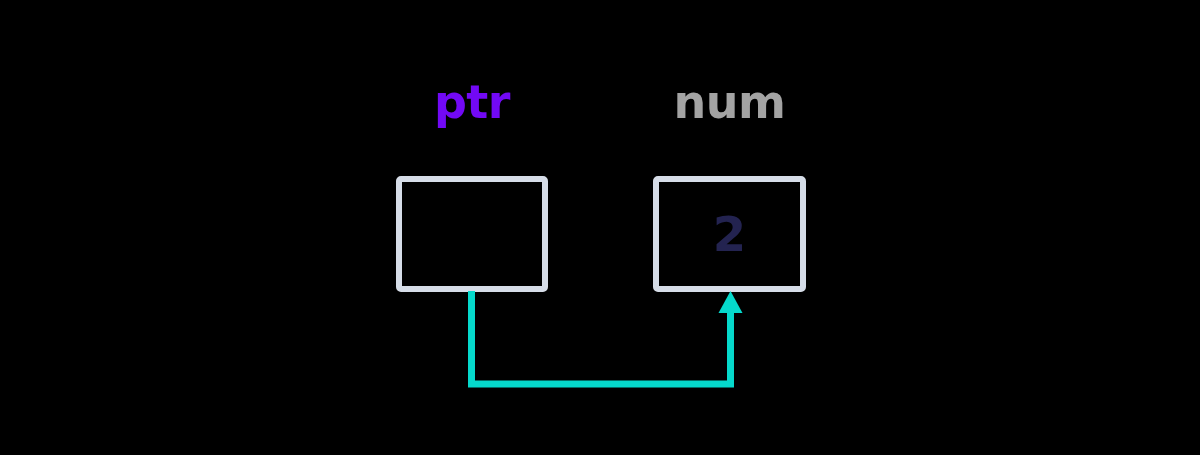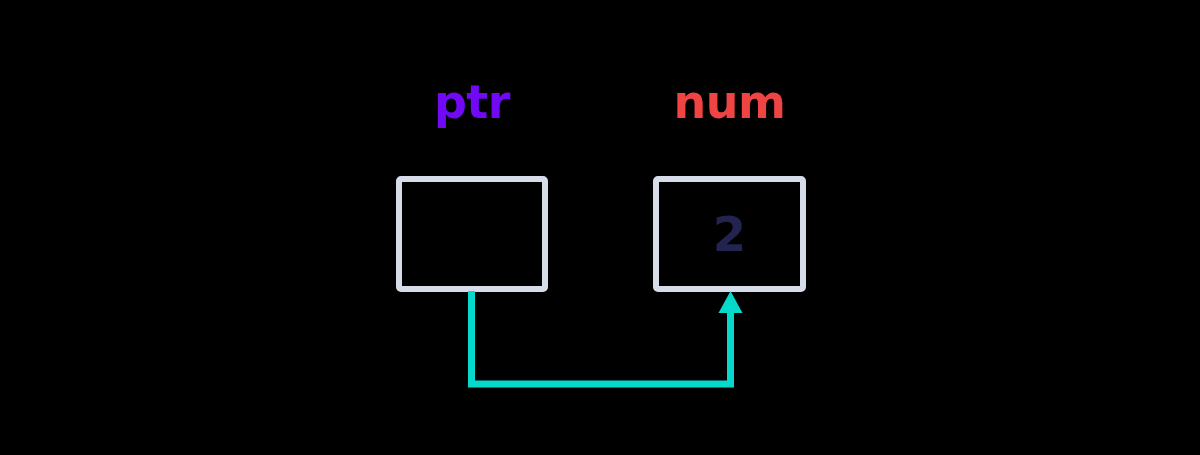--- a/index.html
+++ b/index.html
@@ -86,21 +86,21 @@
     pointer-events: none;
   }
 </style>
 </head>
 <body>
 
 <div id="stage" style="background: rgb(0, 0, 0);">
 
   <div class="var-label" id="label-ptr" style="color: rgb(114, 9, 245);">ptr</div>
 
-  <div class="var-label" id="label-num" style="color: #ef4444;">num</div>
+  <div class="var-label" id="label-num" style="color: #a3a3a3;">num</div>
 
   <div class="mem-box" id="box-ptr" style="border-color: rgb(214, 221, 232);">
     <span class="cell-value empty" style="color: rgb(35, 35, 80);"></span>
   </div>
 
   <div class="mem-box" id="box-num" style="border-color: rgb(214, 221, 232);">
     <span class="cell-value" style="color: rgb(35, 35, 80);">2</span>
   </div>
 
   <svg id="arrow-layer" viewBox="0 0 1200 455" width="1200" height="455">

